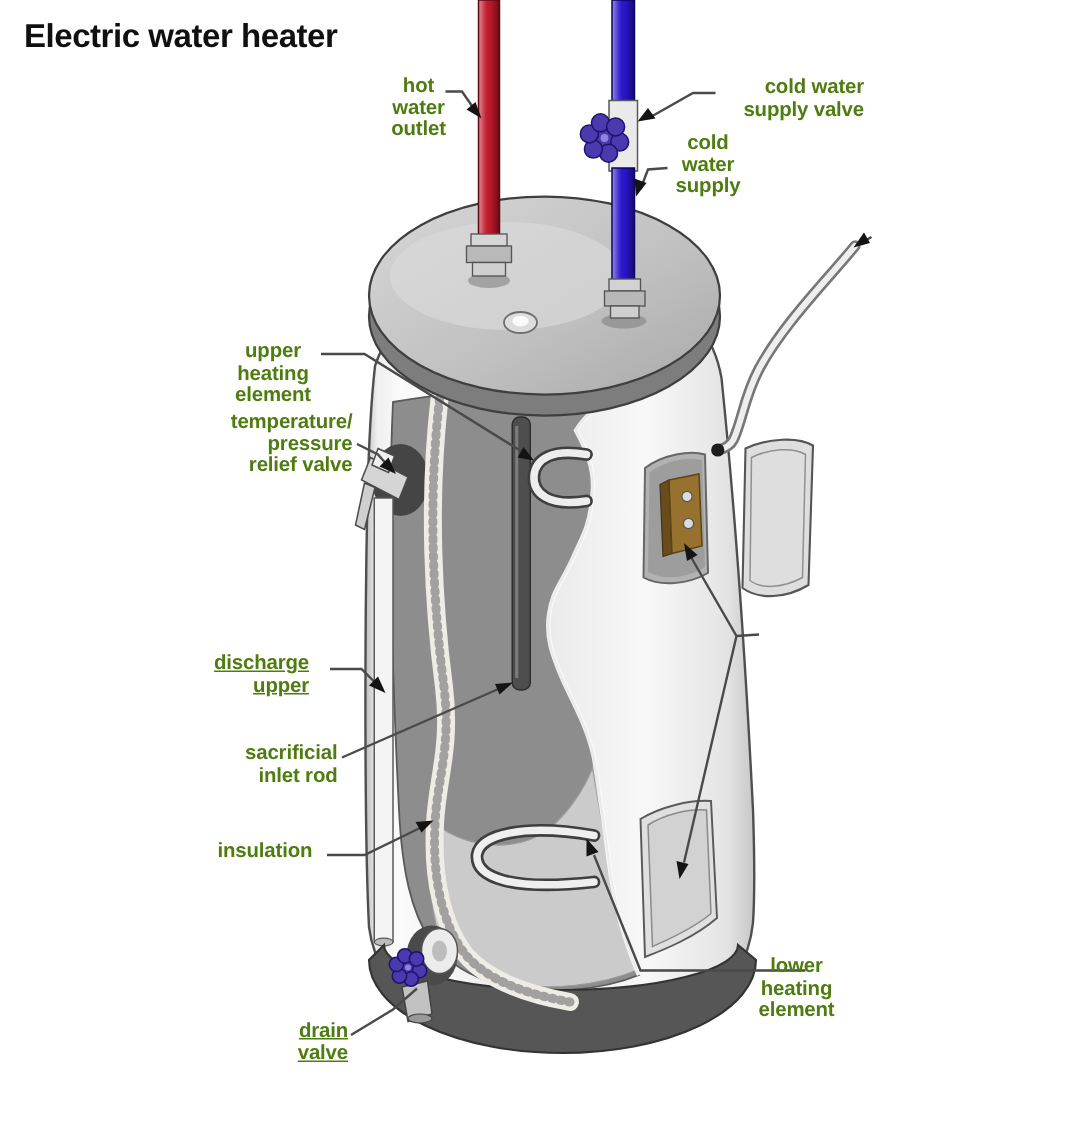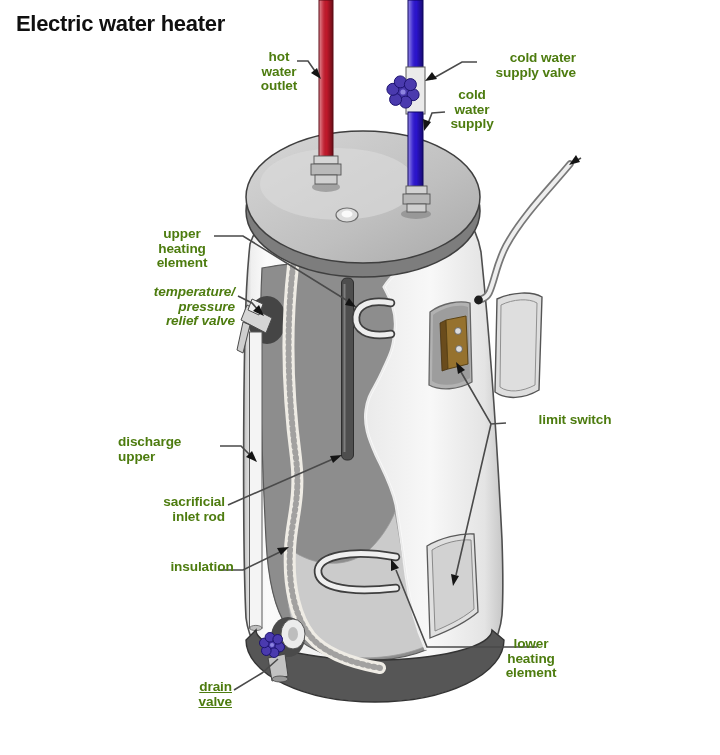--- a/index.html
+++ b/index.html
@@ -9,24 +9,24 @@
   .title{position:absolute;left:16px;top:12px;font:700 22px/1.1 "Liberation Sans",sans-serif;
          color:#101010;letter-spacing:-0.3px;}
   .lbl{position:absolute;font:700 13.6px/1.07 "Liberation Sans",sans-serif;color:#4d7c0f;
        letter-spacing:-0.1px;white-space:nowrap;}
   .lbl span{display:block;}
   #lbl-hot {left:249px;top:50px;width:60px;text-align:center;}
   #lbl-cwsv{left:470px;top:51px;width:106px;text-align:right;}
   #lbl-cwi {left:443px;top:88px;width:58px;text-align:center;}
   #lbl-elec{left:571px;top:143px;width:76px;text-align:center;}
   #lbl-uhe {left:145px;top:227px;width:74px;text-align:center;}
-  #lbl-tpr {left:99px; top:285px;width:136px;text-align:right;font-style:italic;}
-  #lbl-dis {left:118px;top:435px;width:100px;}
+  #lbl-tpr {left:99px; top:274px;width:136px;text-align:right;}
+  #lbl-dis {left:106px;top:435px;width:100px;text-align:right;text-decoration:underline;}
   #lbl-sar {left:112px;top:495px;width:113px;text-align:right;}
-  #lbl-ins {left:162px;top:560px;width:80px;text-align:center;}
+  #lbl-ins {left:145px;top:560px;width:80px;text-align:left;}
   #lbl-drv {left:150px;top:680px;width:82px;text-align:right;text-decoration:underline;}
   #lbl-thc {left:493px;top:413px;width:164px;text-align:center;}
   #lbl-lhe {left:484px;top:637px;width:94px;text-align:center;}
 </style>
 </head>
 <body>
 
 <div id="stage">
 
 <svg width="720" height="755" viewBox="0 0 720 755">
@@ -282,21 +282,20 @@
 <div class="lbl" id="lbl-ins">
   <span>insulation</span>
 </div>
 
 <div class="lbl" id="lbl-drv">
   <span>drain</span>
   <span>valve</span>
 </div>
 
 <div class="lbl" id="lbl-thc">
-  <span>limit switch</span>
 </div>
 
 <div class="lbl" id="lbl-lhe">
   <span>lower</span>
   <span>heating</span>
   <span>element</span>
 </div>
 
 </div>
 

